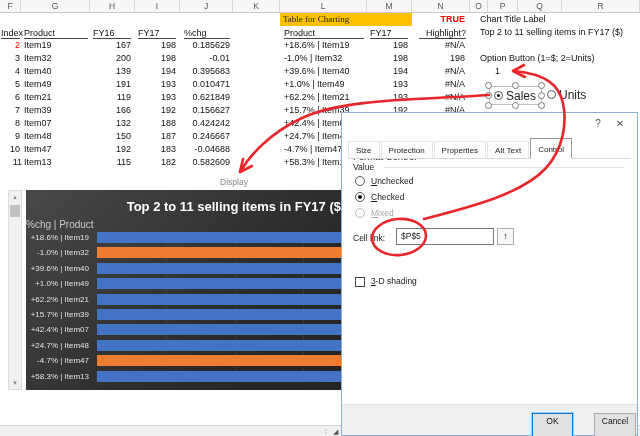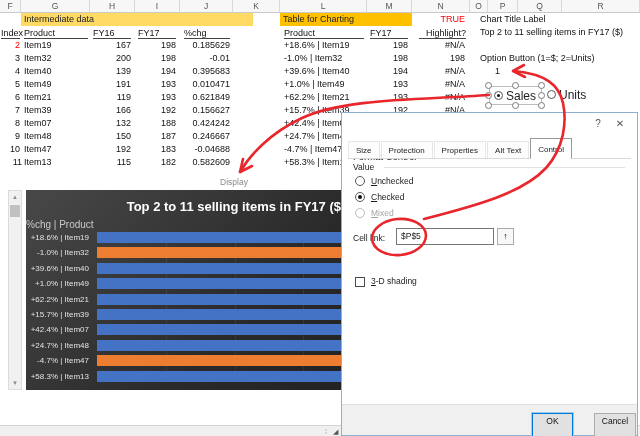--- a/index.html
+++ b/index.html
@@ -14,21 +14,21 @@
     background:#f7f7f7; border-bottom:1px solid #c9c9c9; z-index:1; }
   .colcell { position:absolute; top:0; height:13px; font-size:8.5px; line-height:13px;
     text-align:center; color:#555; border-right:1px solid #d8d8d8; }
   .cell { position:absolute; height:13px; font-size:9px; line-height:13px;
     color:#111; white-space:nowrap; z-index:2; }
   .num { text-align:right; }
   .hdr { border-bottom:1px solid #444; height:12px; line-height:12px; }
   .band { position:absolute; height:13px; font-size:9px; line-height:13px;
     padding-left:3px; color:#222; z-index:1; white-space:nowrap; }
   .red { color:#f00; }
-  .bold { font-weight:normal; }
+  .bold { font-weight:bold; }
   #display-label { position:absolute; left:203px; top:177px; width:62px; text-align:center;
     font-size:8.5px; color:#8a8a8a; z-index:2; }
   
   #optgroup { position:absolute; left:489px; top:86px; width:53px; height:19px;
     border:1px solid #bdbdbd; z-index:4; background:rgba(255,255,255,.6); }
   .handle { position:absolute; width:7px; height:7px; border:1px solid #7a7a7a;
     border-radius:50%; background:#fff; z-index:5; }
   .radio { width:9px; height:9px; border:1px solid #555; border-radius:50%;
     background:#fff; position:absolute; }
   .radio .dot { position:absolute; left:2px; top:2px; width:3px; height:3px;
@@ -109,22 +109,21 @@
       <div class="colcell" style="left: 233px; width: 47px;">K</div>
       <div class="colcell" style="left: 280px; width: 87px;">L</div>
       <div class="colcell" style="left: 367px; width: 45px;">M</div>
       <div class="colcell" style="left: 412px; width: 58px;">N</div>
       <div class="colcell" style="left: 470px; width: 18px;">O</div>
       <div class="colcell" style="left: 488px; width: 30px;">P</div>
       <div class="colcell" style="left: 518px; width: 44px;">Q</div>
       <div class="colcell" style="left: 562px; width: 78px;">R</div>
     </div>
 
-  <div class="band" style="left:21px; top:13px; width:232px; background:#ffda65;">Intermediate data</div>
-  <div class="band" style="left:280px; top:13px; width:132px; background:#ffc000;">Table for Charting</div>
+  <div class="band" style="left:280px; top:13px; width:132px; background:#ffc000;font-family:Liberation Serif, serif;">Table for Charting</div>
   <div class="cell num red bold" style="left:412px; top:13px; width:53px;">TRUE</div>
 
   <div class="cell" style="left:480px; top:13px;">Chart Title Label</div>
   <div class="cell" style="left:480px; top:26px;">Top 2 to 11 selling items in FY17 ($)</div>
   <div class="cell" style="left:480px; top:52px;">Option Button (1=$; 2=Units)</div>
   <div class="cell num" style="left:488px; top:65px; width:12px;">1</div>
 
   <div class="cell hdr" style="left:1px;  top:27px; width:19px;">Index</div>
   <div class="cell hdr" style="left:24px; top:27px; width:64px;">Product</div>
   <div class="cell hdr" style="left:93px; top:27px; width:38px;">FY16</div>

